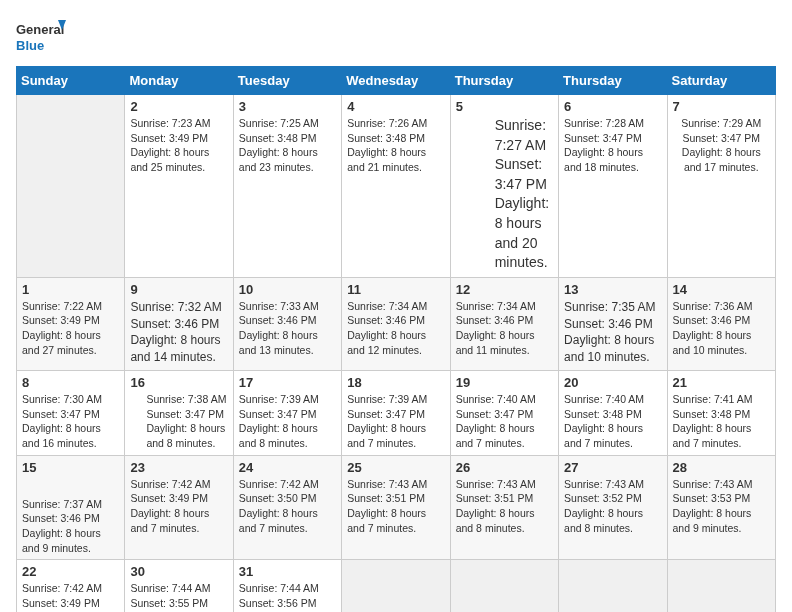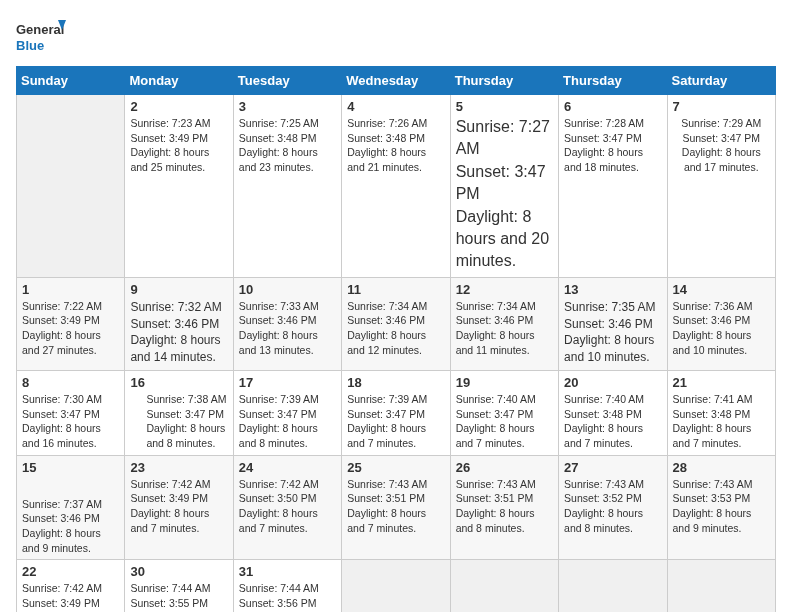--- a/index.html
+++ b/index.html
@@ -108,21 +108,21 @@
         <td>
           <span class="day-num">3</span>
           <span style="display: block; font-size: 10.5px; line-height: 1.4;">Sunrise: 7:25 AM<br>Sunset: 3:48 PM<br>Daylight: 8 hours and 23 minutes.</span>
         </td>
         <td>
           <span class="day-num">4</span>
           <span style="display: block; font-size: 10.5px; line-height: 1.4;">Sunrise: 7:26 AM<br>Sunset: 3:48 PM<br>Daylight: 8 hours and 21 minutes.</span>
         </td>
         <td>
           <span class="day-num">5</span>
-          <span style="display: block; font-size: 16px; line-height: 1.4;">Sunrise: 7:27 AM<br>Sunset: 3:47 PM<br>Daylight: 8 hours and 20 minutes.</span>
+          <span style="display: block; font-size: 14px; line-height: 1.4; margin-left: 39px;">Sunrise: 7:27 AM<br>Sunset: 3:47 PM<br>Daylight: 8 hours and 20 minutes.</span>
         </td>
         <td>
           <span class="day-num">6</span>
           <span style="display: block; font-size: 10.5px; line-height: 1.4;">Sunrise: 7:28 AM<br>Sunset: 3:47 PM<br>Daylight: 8 hours and 18 minutes.</span>
         </td>
         <td>
           <span class="day-num">7</span>
           <span style="display: block; font-size: 10.5px; line-height: 1.4; text-align: center;">Sunrise: 7:29 AM<br>Sunset: 3:47 PM<br>Daylight: 8 hours and 17 minutes.</span>
         </td>
       </tr>

